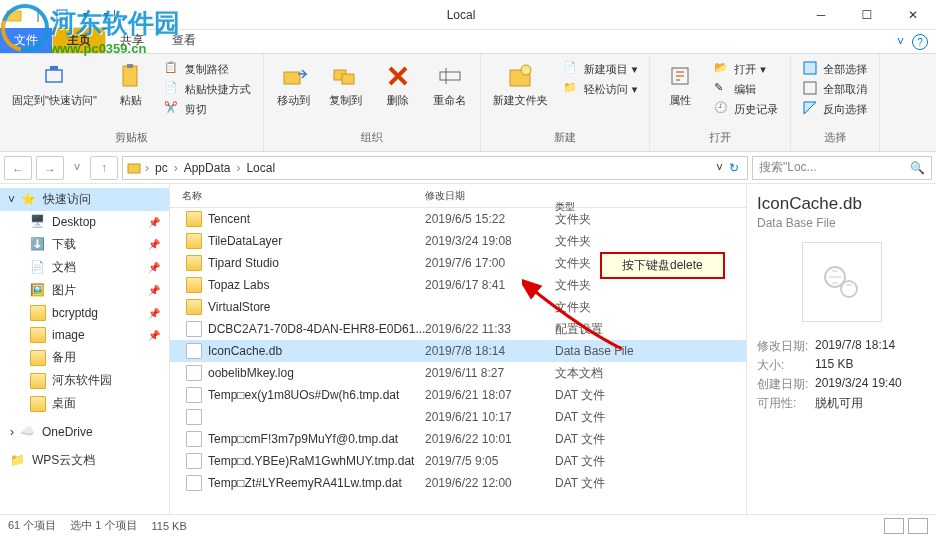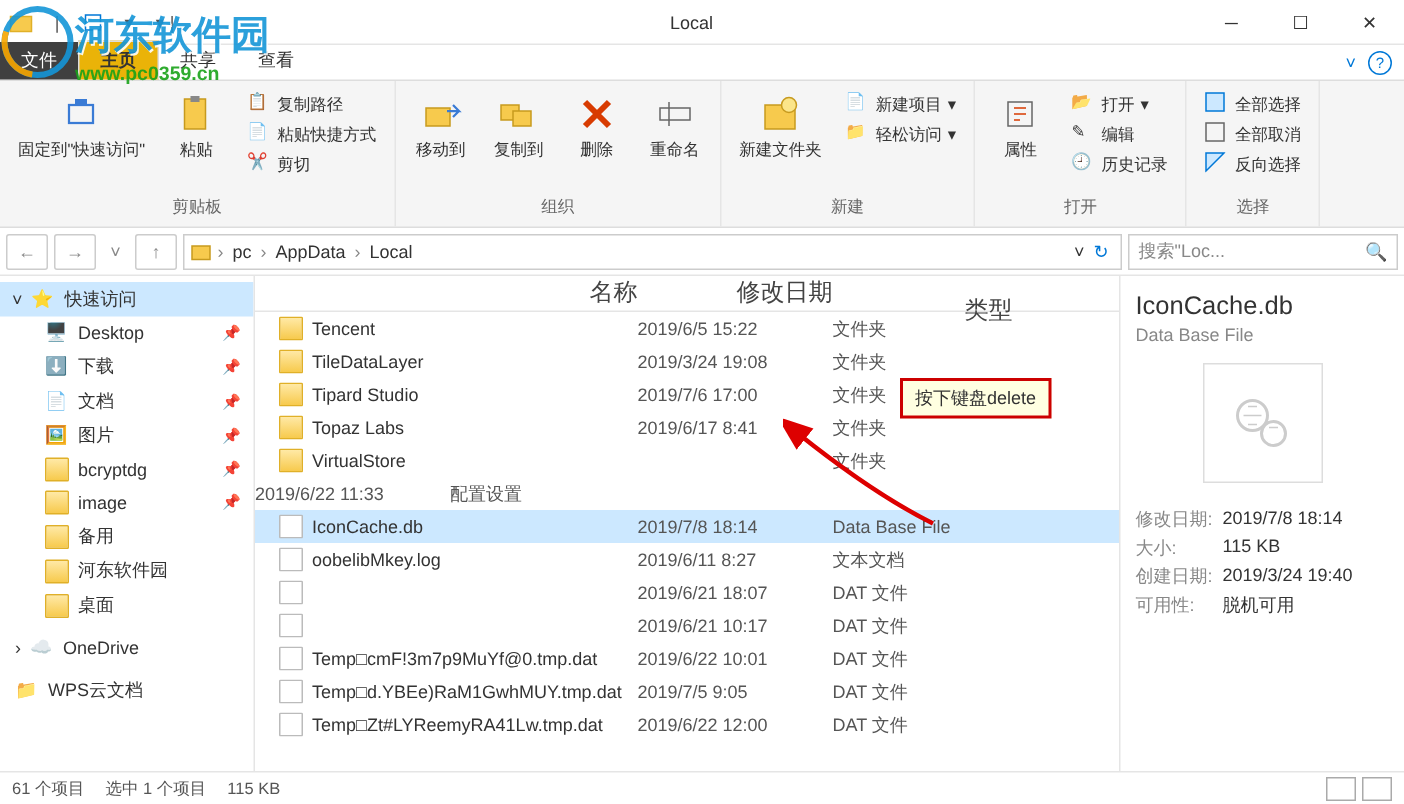--- a/index.html
+++ b/index.html
@@ -6,21 +6,21 @@
 body { width: 936px; height: 536px; background: #fff; font-size: 12px; color: #333; position: relative; overflow: hidden; }
 
 .titlebar { height: 30px; display: flex; align-items: center; border-bottom: 1px solid #e5e5e5; background: #fff; }
 .titlebar .qat { display: flex; align-items: center; padding: 0 4px; gap: 4px; }
 .titlebar .qat-icon { width: 20px; height: 20px; display: flex; align-items: center; justify-content: center; color: #555; }
 .titlebar .win-title { flex: 1; text-align: center; font-size: 12px; }
 .titlebar .win-controls { display: flex; }
 .titlebar .win-btn { width: 46px; height: 30px; display: flex; align-items: center; justify-content: center; color: #333; }
 
 .tabs { height: 24px; display: flex; align-items: flex-end; background: #fff; border-bottom: 1px solid #ddd; position: relative; }
-.tabs .file-tab { background: #404040; color: #fff; padding: 4px 14px; font-size: 12px; }
+.tabs .file-tab { background: #3b82f6; color: #fff; padding: 4px 14px; font-size: 12px; }
 .tabs .tab { padding: 4px 14px; font-size: 12px; cursor: pointer; }
 .tabs .tab.active { background: #eab308; border: 1px solid #ddd; border-bottom: none; font-weight: bold; }
 .tabs .help { position: absolute; right: 8px; top: 4px; display: flex; gap: 8px; align-items: center; color: #0078d7; }
 
 .ribbon { height: 98px; background: #f5f5f5; display: flex; border-bottom: 1px solid #ddd; }
 .rgroup { display: flex; flex-direction: column; align-items: center; padding: 4px 6px; border-right: 1px solid #e5e5e5; }
 .rgroup .items { display: flex; flex: 1; align-items: flex-start; gap: 4px; }
 .rgroup .glabel { font-size: 11px; color: #666; padding: 2px 0; }
 .rbtn { display: flex; flex-direction: column; align-items: center; justify-content: flex-start; padding: 2px 6px; gap: 2px; min-width: 48px; }
 .rbtn .ricon { width: 32px; height: 32px; display: flex; align-items: center; justify-content: center; }
@@ -39,35 +39,35 @@
 .main { display: flex; height: 330px; }
 .sidebar { width: 170px; border-right: 1px solid #e5e5e5; overflow: hidden; padding: 4px 0; }
 .sb-item { display: flex; align-items: center; padding: 3px 8px 3px 20px; gap: 6px; font-size: 12px; cursor: pointer; }
 .sb-item.header { padding-left: 8px; background: #cce8ff; }
 .sb-item .sb-icon { width: 16px; height: 16px; flex-shrink: 0; }
 .sb-item .pin { margin-left: auto; color: #888; font-size: 10px; }
 .sb-item.l2 { padding-left: 30px; }
 .sb-item.l1 { padding-left: 10px; }
 
 .filelist { flex: 1; display: flex; flex-direction: column; position: relative; }
-.cols { display: flex; border-bottom: 1px solid #e5e5e5; height: 24px; align-items: center; font-size: 16px; color: #444; text-align: right; }
+.cols { display: flex; border-bottom: 1px solid #e5e5e5; height: 24px; align-items: center; font-size: 10px; color: #444; }
 .col-name { width: 255px; padding-left: 12px; }
 .col-date { width: 130px; }
 .col-type { width: 120px; margin-top: 23px; }
 .rows { flex: 1; overflow: hidden; }
 .row { display: flex; height: 22px; align-items: center; font-size: 12px; }
 .row.selected { background: #cce8ff; }
 .row .c-name { width: 255px; padding-left: 16px; display: flex; align-items: center; gap: 6px; overflow: hidden; white-space: nowrap; }
 .row .c-date { width: 130px; color: #555; }
 .row .c-type { width: 120px; color: #555; }
 .ficon { width: 16px; height: 16px; flex-shrink: 0; }
 .folder-ico { background: linear-gradient(#ffe9a6, #f7ca4d); border: 1px solid #e0b028; border-radius: 1px; }
 .file-ico { background: #fff; border: 1px solid #bbb; border-radius: 1px; position: relative; }
 
-.tooltip { position: absolute; left: 430px; top: 68px; background: #ffffe1; border: 2px solid #c00; padding: 3px 8px; font-size: 12px; z-index: 10; }
+.tooltip { position: absolute; left: 430px; top: 68px; background: #ffffe1; border: 2px solid #c00; padding: 3px 20px; font-size: 12px; z-index: 10; }
 .arrow { position: absolute; left: 352px; top: 95px; z-index: 9; pointer-events: none; }
 
 .details { width: 190px; border-left: 1px solid #e5e5e5; padding: 10px; font-size: 12px; }
 .details .dtitle { font-size: 17px; color: #333; margin-bottom: 2px; }
 .details .dsub { color: #888; margin-bottom: 12px; }
 .details .dicon { width: 80px; height: 80px; margin: 10px auto 16px; background: #fff; border: 1px solid #ddd; display: flex; align-items: center; justify-content: center; color: #bbb; }
 .details .drow { display: flex; margin: 2px 0; }
 .details .dk { color: #888; width: 58px; }
 .details .dv { color: #333; }
 
@@ -431,20 +431,24 @@
         </div>
         <div class="row">
           <div class="c-name">
             <span class="ficon folder-ico"></span>
             <span>VirtualStore</span>
           </div>
           <div class="c-date"></div>
           <div class="c-type">文件夹</div>
         </div>
         <div class="row">
+          <div class="c-name">
+            <span class="ficon file-ico"></span>
+            <span>DCBC2A71-70D8-4DAN-EHR8-E0D61...</span>
+          </div>
           <div class="c-date">2019/6/22 11:33</div>
           <div class="c-type">配置设置</div>
         </div>
         <div class="row selected">
           <div class="c-name">
             <span class="ficon file-ico"></span>
             <span>IconCache.db</span>
           </div>
           <div class="c-date">2019/7/8 18:14</div>
           <div class="c-type">Data Base File</div>
@@ -453,20 +457,21 @@
           <div class="c-name">
             <span class="ficon file-ico"></span>
             <span>oobelibMkey.log</span>
           </div>
           <div class="c-date">2019/6/11 8:27</div>
           <div class="c-type">文本文档</div>
         </div>
         <div class="row">
           <div class="c-name">
             <span class="ficon file-ico"></span>
+            <span>Temp□ex(y1m8UOs#Dw(h6.tmp.dat</span>
           </div>
           <div class="c-date">2019/6/21 18:07</div>
           <div class="c-type">DAT 文件</div>
         </div>
         <div class="row">
           <div class="c-name">
             <span class="ficon file-ico"></span>
           </div>
           <div class="c-date">2019/6/21 10:17</div>
           <div class="c-type">DAT 文件</div>

